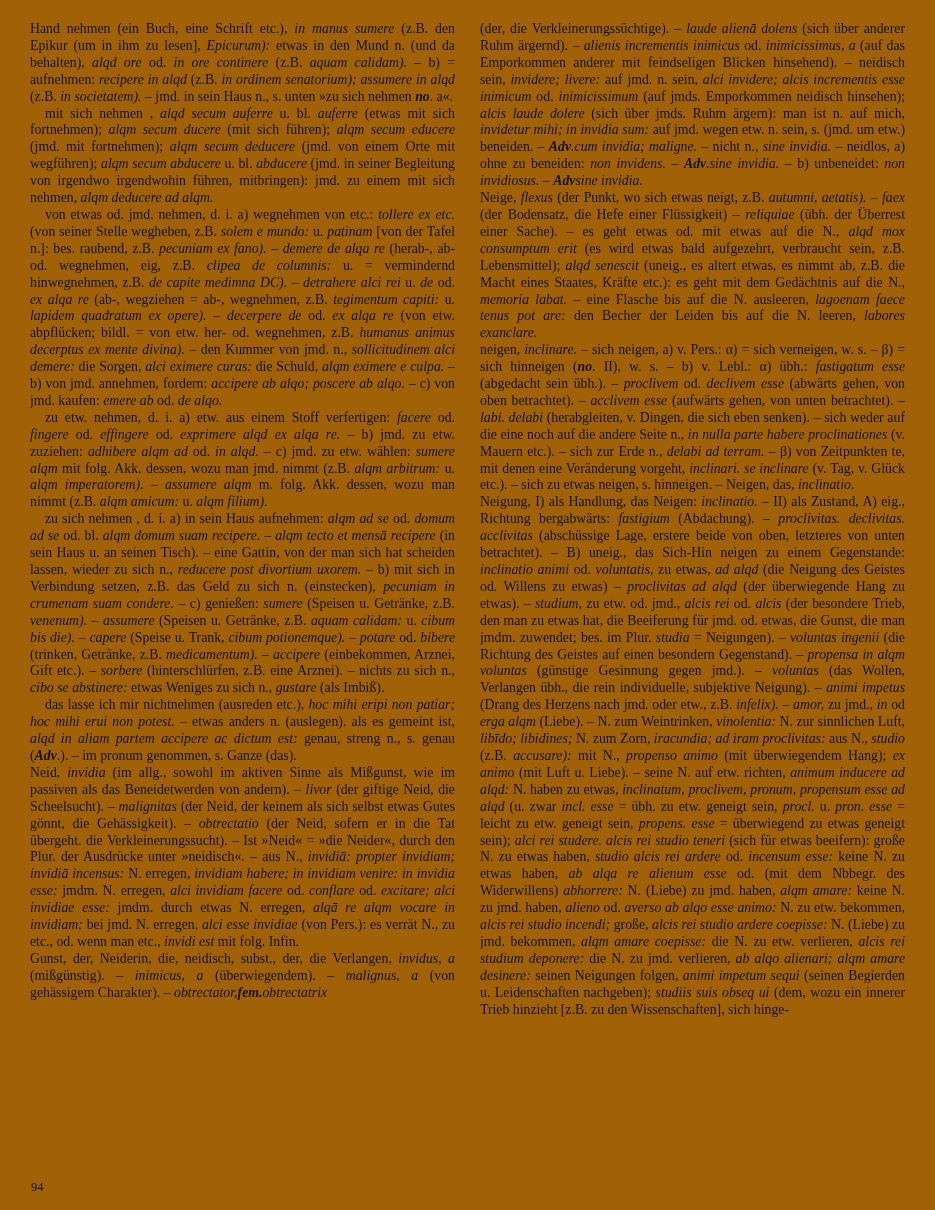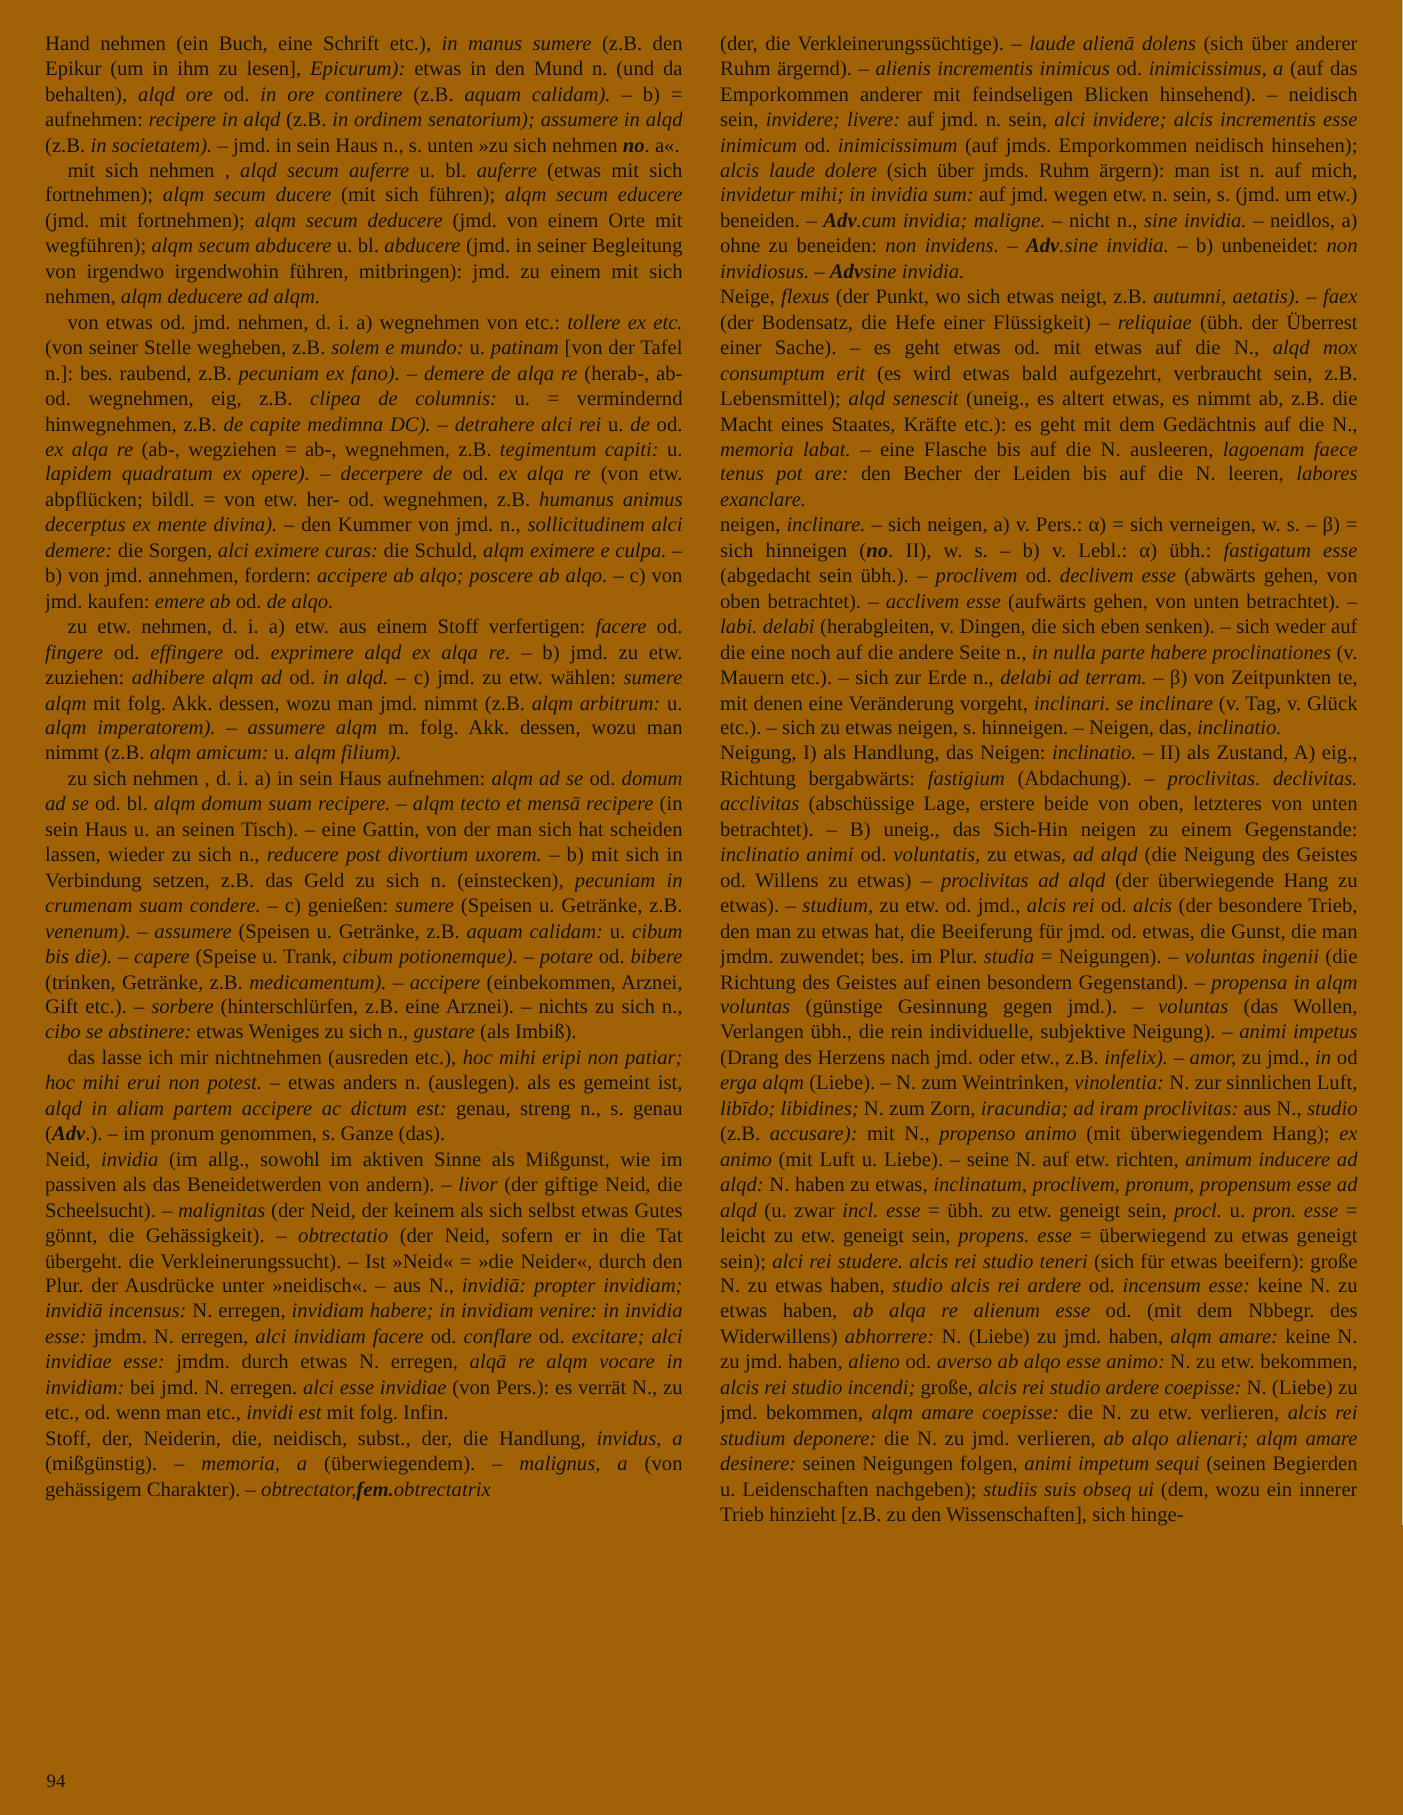--- a/index.html
+++ b/index.html
@@ -52,21 +52,21 @@
 <div class="page">
   <div class="columns">
     <div class="col">
         <p class="entry"><span>Hand nehmen (ein Buch, eine Schrift etc.), </span><i>in manus sumere</i><span> (z.B. den Epikur (um in ihm zu lesen], </span><i>Epicurum):</i><span> etwas in den Mund n. (und da behalten), </span><i>alqd ore</i><span> od. </span><i>in ore continere</i><span> (z.B. </span><i>aquam calidam).</i><span> – b) = aufnehmen: </span><i>recipere in alqd</i><span> (z.B. </span><i>in ordinem senatorium); assumere in alqd</i><span> (z.B. </span><i>in societatem).</i><span> – jmd. in sein Haus n., s. unten »zu sich nehmen </span><span class="bi">no</span><span>. a«.</span></p>
         <p class="entry ind"><b>mit sich nehmen</b><span> , </span><i>alqd secum auferre</i><span> u. bl. </span><i>auferre</i><span> (etwas mit sich fortnehmen); </span><i>alqm secum ducere</i><span> (mit sich führen); </span><i>alqm secum educere</i><span> (jmd. mit fortnehmen); </span><i>alqm secum deducere</i><span> (jmd. von einem Orte mit wegführen); </span><i>alqm secum abducere</i><span> u. bl. </span><i>abducere</i><span> (jmd. in seiner Begleitung von irgendwo irgendwohin führen, mitbringen): jmd. zu einem mit sich nehmen, </span><i>alqm deducere ad alqm.</i></p>
         <p class="entry ind"><b>von</b><span> etwas od. jmd. </span><b>nehmen</b><span>, d. i. a) wegnehmen von etc.: </span><i>tollere ex etc.</i><span> (von seiner Stelle wegheben, z.B. </span><i>solem e mundo:</i><span> u. </span><i>patinam</i><span> [von der Tafel n.]: bes. raubend, z.B. </span><i>pecuniam ex fano).</i><span> – </span><i>demere de alqa re</i><span> (herab-, ab- od. wegnehmen, eig, z.B. </span><i>clipea de columnis:</i><span> u. = vermindernd hinwegnehmen, z.B. </span><i>de capite medimna DC).</i><span> – </span><i>detrahere alci rei</i><span> u. </span><i>de</i><span> od. </span><i>ex alqa re</i><span> (ab-, wegziehen = ab-, wegnehmen, z.B. </span><i>tegimentum capiti:</i><span> u. </span><i>lapidem quadratum ex opere).</i><span> – </span><i>decerpere de</i><span> od. </span><i>ex alqa re</i><span> (von etw. abpflücken; bildl. = von etw. her- od. wegnehmen, z.B. </span><i>humanus animus decerptus ex mente divina).</i><span> – den Kummer von jmd. n., </span><i>sollicitudinem alci demere:</i><span> die Sorgen, </span><i>alci eximere curas:</i><span> die Schuld, </span><i>alqm eximere e culpa.</i><span> – b) von jmd. annehmen, fordern: </span><i>accipere ab alqo; poscere ab alqo.</i><span> – c) von jmd. kaufen: </span><i>emere ab</i><span> od. </span><i>de alqo.</i></p>
         <p class="entry ind"><b>zu</b><span> etw. </span><b>nehmen</b><span>, d. i. a) etw. aus einem Stoff verfertigen: </span><i>facere</i><span> od. </span><i>fingere</i><span> od. </span><i>effingere</i><span> od. </span><i>exprimere alqd ex alqa re.</i><span> – b) jmd. zu etw. zuziehen: </span><i>adhibere alqm ad</i><span> od. </span><i>in alqd.</i><span> – c) jmd. zu etw. wählen: </span><i>sumere alqm</i><span> mit folg. Akk. dessen, wozu man jmd. nimmt (z.B. </span><i>alqm arbitrum:</i><span> u. </span><i>alqm imperatorem).</i><span> – </span><i>assumere alqm</i><span> m. folg. Akk. dessen, wozu man nimmt (z.B. </span><i>alqm amicum:</i><span> u. </span><i>alqm filium).</i></p>
         <p class="entry ind"><b>zu sich nehmen</b><span> , d. i. a) in sein Haus aufnehmen: </span><i>alqm ad se</i><span> od. </span><i>domum ad se</i><span> od. bl. </span><i>alqm domum suam recipere.</i><span> – </span><i>alqm tecto et mensā recipere</i><span> (in sein Haus u. an seinen Tisch). – eine Gattin, von der man sich hat scheiden lassen, wieder zu sich n., </span><i>reducere post divortium uxorem.</i><span> – b) mit sich in Verbindung setzen, z.B. das Geld zu sich n. (einstecken), </span><i>pecuniam in crumenam suam condere.</i><span> – c) genießen: </span><i>sumere</i><span> (Speisen u. Getränke, z.B. </span><i>venenum).</i><span> – </span><i>assumere</i><span> (Speisen u. Getränke, z.B. </span><i>aquam calidam:</i><span> u. </span><i>cibum bis die).</i><span> – </span><i>capere</i><span> (Speise u. Trank, </span><i>cibum potionemque).</i><span> – </span><i>potare</i><span> od. </span><i>bibere</i><span> (trinken, Getränke, z.B. </span><i>medicamentum).</i><span> – </span><i>accipere</i><span> (einbekommen, Arznei, Gift etc.). – </span><i>sorbere</i><span> (hinterschlürfen, z.B. eine Arznei). – nichts zu sich n., </span><i>cibo se abstinere:</i><span> etwas Weniges zu sich n., </span><i>gustare</i><span> (als Imbiß).</span></p>
         <p class="entry ind"><span>das lasse ich mir nichtnehmen (ausreden etc.), </span><i>hoc mihi eripi non patiar; hoc mihi erui non potest.</i><span> – etwas anders n. (auslegen). als es gemeint ist, </span><i>alqd in aliam partem accipere ac dictum est:</i><span> genau, streng n., s. genau (</span><span class="bi">Adv</span><span>.). – im pronum genommen, s. Ganze (das).</span></p>
         <p class="entry"><b>Neid</b><span>, </span><i>invidia</i><span> (im allg., sowohl im aktiven Sinne als Mißgunst, wie im passiven als das Beneidetwerden von andern). – </span><i>livor</i><span> (der giftige Neid, die Scheelsucht). – </span><i>malignitas</i><span> (der Neid, der keinem als sich selbst etwas Gutes gönnt, die Gehässigkeit). – </span><i>obtrectatio</i><span> (der Neid, sofern er in die Tat übergeht. die Verkleinerungssucht). – Ist »Neid« = »die Neider«, durch den Plur. der Ausdrücke unter »neidisch«. – aus N., </span><i>invidiā: propter invidiam; invidiā incensus:</i><span> N. erregen, </span><i>invidiam habere; in invidiam venire: in invidia esse:</i><span> jmdm. N. erregen, </span><i>alci invidiam facere</i><span> od. </span><i>conflare</i><span> od. </span><i>excitare; alci invidiae esse:</i><span> jmdm. durch etwas N. erregen, </span><i>alqā re alqm vocare in invidiam:</i><span> bei jmd. N. erregen. </span><i>alci esse invidiae</i><span> (von Pers.): es verrät N., zu etc., od. wenn man etc., </span><i>invidi est</i><span> mit folg. Infin.</span></p>
-        <p class="entry"><b>Stoff</b><span>, der, </span><b>Neiderin</b><span>, die, </span><b>neidisch</b><span>, subst., der, die </span><b>Handlung</b><span>, </span><i>invidus, a</i><span> (mißgünstig). – </span><i>memoria, a</i><span> (überwiegendem). – </span><i>malignus, a</i><span> (von gehässigem Charakter). – </span><i>obtrectator,</i><span class="bi">fem.</span><i>obtrectatrix</i></p>
+        <p class="entry"><b>Gunst</b><span>, der, </span><b>Neiderin</b><span>, die, </span><b>neidisch</b><span>, subst., der, die </span><b>Verlangen</b><span>, </span><i>invidus, a</i><span> (mißgünstig). – </span><i>inimicus, a</i><span> (überwiegendem). – </span><i>malignus, a</i><span> (von gehässigem Charakter). – </span><i>obtrectator,</i><span class="bi">fem.</span><i>obtrectatrix</i></p>
       </div>
     <div class="col">
         <p class="entry"><span>(der, die Verkleinerungssüchtige). – </span><i>laude alienā dolens</i><span> (sich über anderer Ruhm ärgernd). – </span><i>alienis incrementis inimicus</i><span> od. </span><i>inimicissimus, a</i><span> (auf das Emporkommen anderer mit feindseligen Blicken hinsehend). – neidisch sein, </span><i>invidere; livere:</i><span> auf jmd. n. sein, </span><i>alci invidere; alcis incrementis esse inimicum</i><span> od. </span><i>inimicissimum</i><span> (auf jmds. Emporkommen neidisch hinsehen); </span><i>alcis laude dolere</i><span> (sich über jmds. Ruhm ärgern): man ist n. auf mich, </span><i>invidetur mihi; in invidia sum:</i><span> auf jmd. wegen etw. n. sein, s. (jmd. um etw.) beneiden. – </span><span class="bi">Adv</span><i>.cum invidia; maligne.</i><span> – nicht n., </span><i>sine invidia.</i><span> – </span><b>neidlos</b><span>, a) ohne zu beneiden: </span><i>non invidens.</i><span> – </span><span class="bi">Adv</span><i>.sine invidia.</i><span> – b) unbeneidet: </span><i>non invidiosus.</i><span> – </span><span class="bi">Adv</span><i>sine invidia.</i></p>
         <p class="entry"><b>Neige</b><span>, </span><i>flexus</i><span> (der Punkt, wo sich etwas neigt, z.B. </span><i>autumni, aetatis).</i><span> – </span><i>faex</i><span> (der Bodensatz, die Hefe einer Flüssigkeit) – </span><i>reliquiae</i><span> (übh. der Überrest einer Sache). – es geht etwas od. mit etwas auf die N., </span><i>alqd mox consumptum erit</i><span> (es wird etwas bald aufgezehrt, verbraucht sein, z.B. Lebensmittel); </span><i>alqd senescit</i><span> (uneig., es altert etwas, es nimmt ab, z.B. die Macht eines Staates, Kräfte etc.): es geht mit dem Gedächtnis auf die N., </span><i>memoria labat.</i><span> – eine Flasche bis auf die N. ausleeren, </span><i>lagoenam faece tenus pot are:</i><span> den Becher der Leiden bis auf die N. leeren, </span><i>labores exanclare.</i></p>
         <p class="entry"><b>neigen</b><span>, </span><i>inclinare.</i><span> – </span><b>sich neigen</b><span>, a) v. Pers.: α) = sich verneigen, w. s. – β) = sich hinneigen (</span><span class="bi">no</span><span>. II), w. s. – b) v. Lebl.: α) übh.: </span><i>fastigatum esse</i><span> (abgedacht sein übh.). – </span><i>proclivem</i><span> od. </span><i>declivem esse</i><span> (abwärts gehen, von oben betrachtet). – </span><i>acclivem esse</i><span> (aufwärts gehen, von unten betrachtet). – </span><i>labi. delabi</i><span> (herabgleiten, v. Dingen, die sich eben senken). – sich weder auf die eine noch auf die andere Seite n., </span><i>in nulla parte habere proclinationes</i><span> (v. Mauern etc.). – sich zur Erde n., </span><i>delabi ad terram.</i><span> – β) von Zeitpunkten te, mit denen eine Veränderung vorgeht, </span><i>inclinari. se inclinare</i><span> (v. Tag, v. Glück etc.). – sich zu etwas neigen, s. hinneigen. – </span><b>Neigen</b><span>, das, </span><i>inclinatio.</i></p>
         <p class="entry"><b>Neigung</b><span>, I) als Handlung, das Neigen: </span><i>inclinatio.</i><span> – II) als Zustand, A) eig., Richtung bergabwärts: </span><i>fastigium</i><span> (Abdachung). – </span><i>proclivitas. declivitas. acclivitas</i><span> (abschüssige Lage, erstere beide von oben, letzteres von unten betrachtet). – B) uneig., das Sich-Hin neigen zu einem Gegenstande: </span><i>inclinatio animi</i><span> od. </span><i>voluntatis,</i><span> zu etwas, </span><i>ad alqd</i><span> (die Neigung des Geistes od. Willens zu etwas) – </span><i>proclivitas ad alqd</i><span> (der überwiegende Hang zu etwas). – </span><i>studium,</i><span> zu etw. od. jmd., </span><i>alcis rei</i><span> od. </span><i>alcis</i><span> (der besondere Trieb, den man zu etwas hat, die Beeiferung für jmd. od. etwas, die Gunst, die man jmdm. zuwendet; bes. im Plur. </span><i>studia</i><span> = Neigungen). – </span><i>voluntas ingenii</i><span> (die Richtung des Geistes auf einen besondern Gegenstand). – </span><i>propensa in alqm voluntas</i><span> (günstige Gesinnung gegen jmd.). – </span><i>voluntas</i><span> (das Wollen, Verlangen übh., die rein individuelle, subjektive Neigung). – </span><i>animi impetus</i><span> (Drang des Herzens nach jmd. oder etw., z.B. </span><i>infelix).</i><span> – </span><i>amor,</i><span> zu jmd., </span><i>in</i><span> od </span><i>erga alqm</i><span> (Liebe). – N. zum Weintrinken, </span><i>vinolentia:</i><span> N. zur sinnlichen Luft, </span><i>libīdo; libidines;</i><span> N. zum Zorn, </span><i>iracundia; ad iram proclivitas:</i><span> aus N., </span><i>studio</i><span> (z.B. </span><i>accusare):</i><span> mit N., </span><i>propenso animo</i><span> (mit überwiegendem Hang); </span><i>ex animo</i><span> (mit Luft u. Liebe). – seine N. auf etw. richten, </span><i>animum inducere ad alqd:</i><span> N. haben zu etwas, </span><i>inclinatum, proclivem, pronum, propensum esse ad alqd</i><span> (u. zwar </span><i>incl. esse</i><span> = übh. zu etw. geneigt sein, </span><i>procl.</i><span> u. </span><i>pron. esse</i><span> = leicht zu etw. geneigt sein, </span><i>propens. esse</i><span> = überwiegend zu etwas geneigt sein); </span><i>alci rei studere. alcis rei studio teneri</i><span> (sich für etwas beeifern): große N. zu etwas haben, </span><i>studio alcis rei ardere</i><span> od. </span><i>incensum esse:</i><span> keine N. zu etwas haben, </span><i>ab alqa re alienum esse</i><span> od. (mit dem Nbbegr. des Widerwillens) </span><i>abhorrere:</i><span> N. (Liebe) zu jmd. haben, </span><i>alqm amare:</i><span> keine N. zu jmd. haben, </span><i>alieno</i><span> od. </span><i>averso ab alqo esse animo:</i><span> N. zu etw. bekommen, </span><i>alcis rei studio incendi;</i><span> große, </span><i>alcis rei studio ardere coepisse:</i><span> N. (Liebe) zu jmd. bekommen, </span><i>alqm amare coepisse:</i><span> die N. zu etw. verlieren, </span><i>alcis rei studium deponere:</i><span> die N. zu jmd. verlieren, </span><i>ab alqo alienari; alqm amare desinere:</i><span> seinen Neigungen folgen, </span><i>animi impetum sequi</i><span> (seinen Begierden u. Leidenschaften nachgeben); </span><i>studiis suis obseq ui</i><span> (dem, wozu ein innerer Trieb hinzieht [z.B. zu den Wissenschaften], sich hinge-</span></p>
       </div>
   </div>
   <div class="pagenum">94</div>
 </div>

